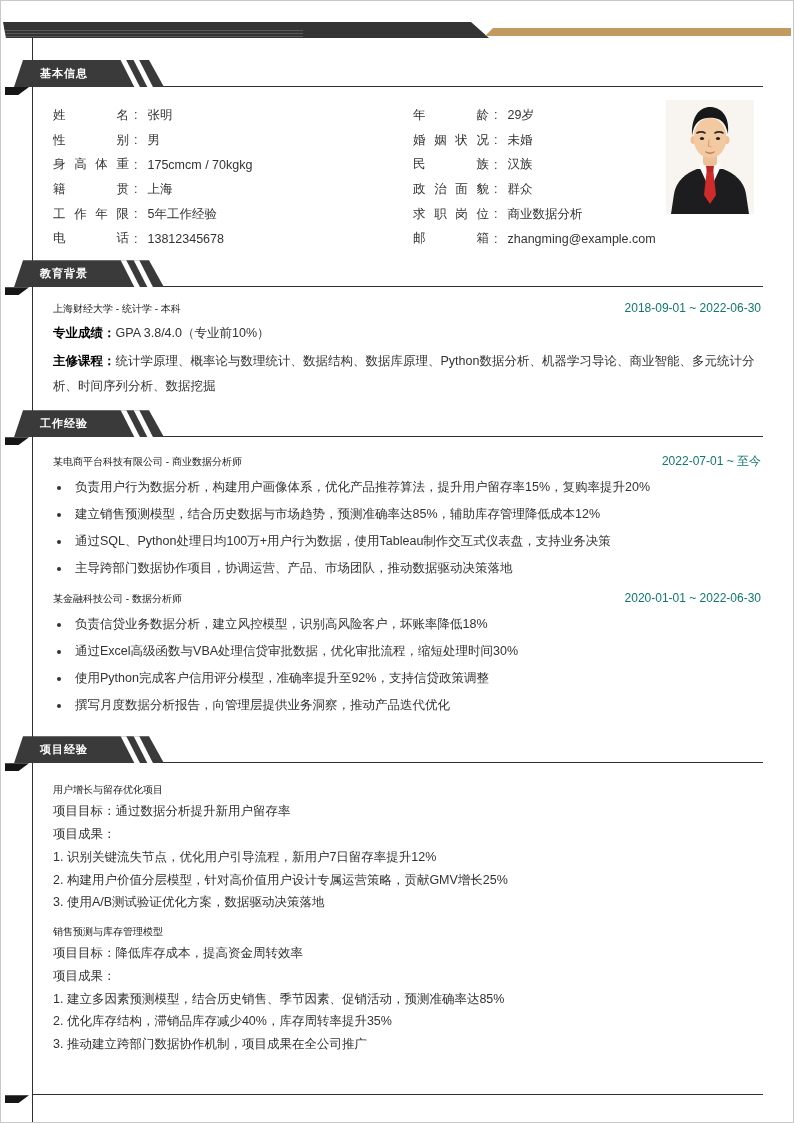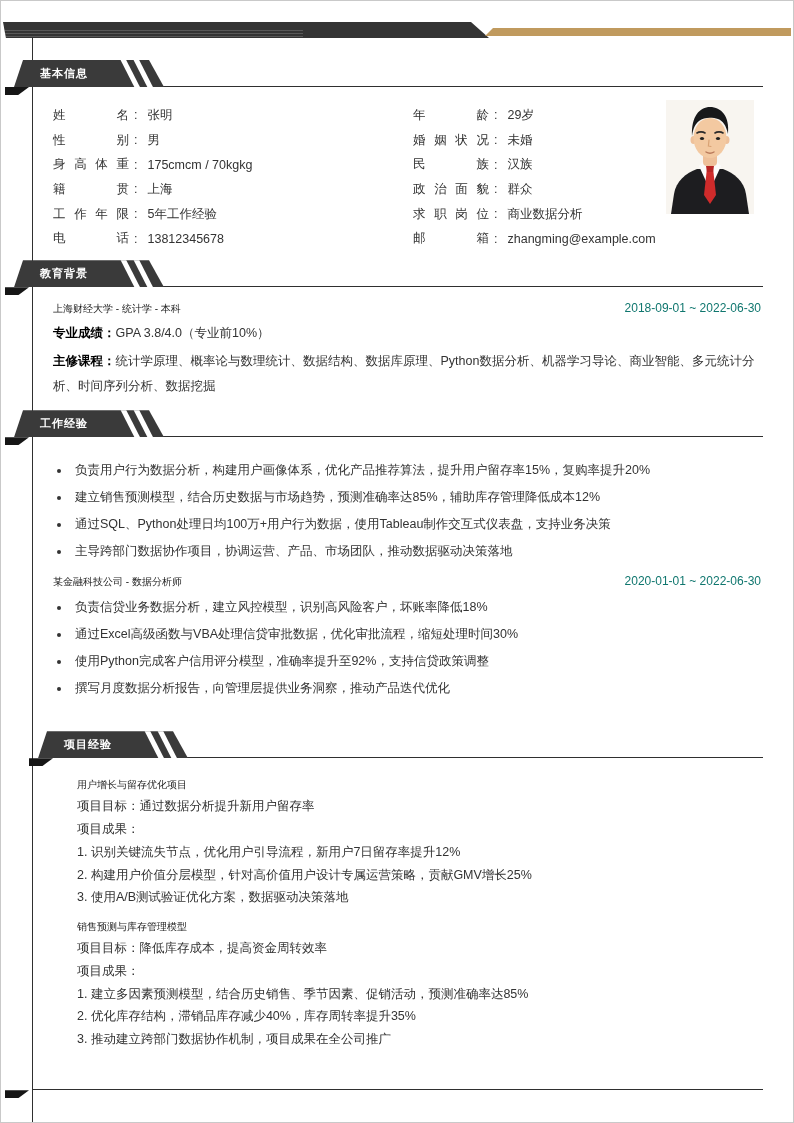--- a/index.html
+++ b/index.html
@@ -69,21 +69,21 @@
 
   
   .sec-work { margin-top:12px; }
   .job { padding-top:3px; }
   .job + .job { margin-top:8px; }
   .bullets { margin-top:9px; }
   .bullet { display:flex; line-height:17px; margin-bottom:10px; }
   .dot { flex:0 0 auto; width:4px; height:4px; border-radius:50%; background:#333; margin:6.5px 14px 0 4px; }
 
   
-  .sec-proj { margin-top:34px;padding-left:24px; }
+  .sec-proj { margin-top:22px; }
   .project + .project { margin-top:14px; }
   .proj-line { margin-top:6px; line-height:17px; }
   .proj-result { margin-top:6px; line-height:16.5px; }
 
   
   .sec-skill { margin-top:16px; }
   .skill-body { padding:9px 32px 0 52px; }
 </style>
 </head>
 <body>
@@ -231,20 +231,24 @@
       <div class="sec-rule"></div>
       <div class="banner">
         <span class="banner-text">工作经验</span>
         <span class="stripe s1"></span>
         <span class="stripe s2"></span>
       </div>
       <div class="fold"></div>
     </div>
     <div class="sec-body">
       <div class="job">
+        <div class="title-row">
+          <span class="item-title">某电商平台科技有限公司 - 商业数据分析师</span>
+          <span class="date">2022-07-01 ~ 至今</span>
+        </div>
         <div class="bullets">
 
             <div class="bullet">
               <span class="dot"></span>
               <span>负责用户行为数据分析，构建用户画像体系，优化产品推荐算法，提升用户留存率15%，复购率提升20%</span>
             </div>
 
             <div class="bullet">
               <span class="dot"></span>
               <span>建立销售预测模型，结合历史数据与市场趋势，预测准确率达85%，辅助库存管理降低成本12%</span>

